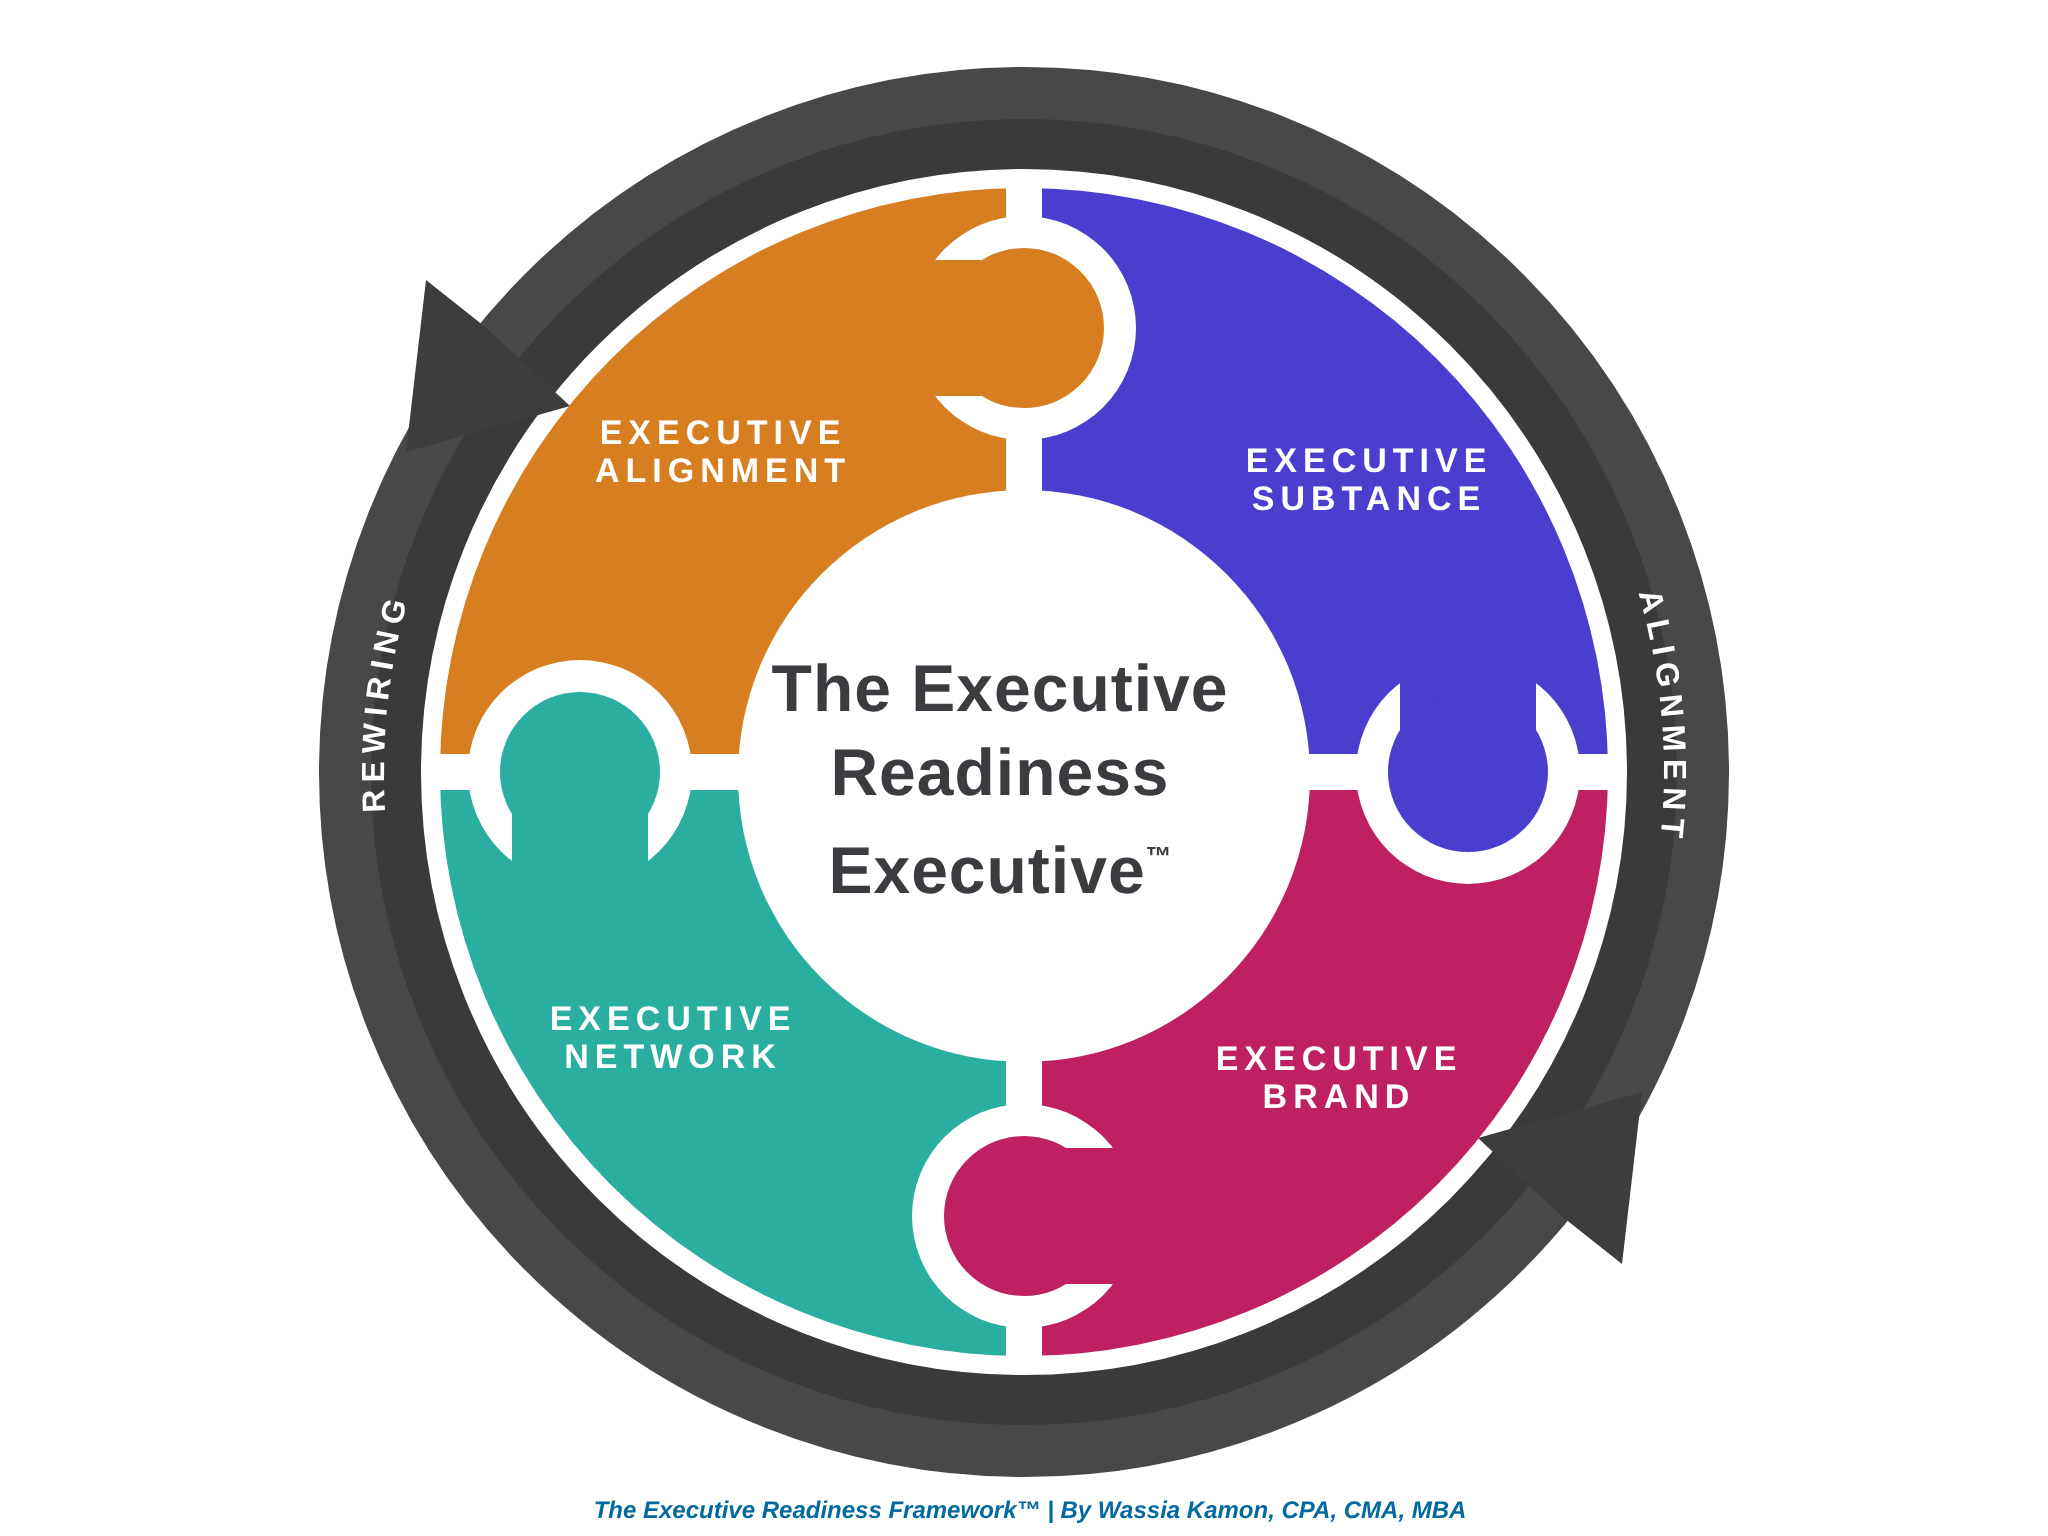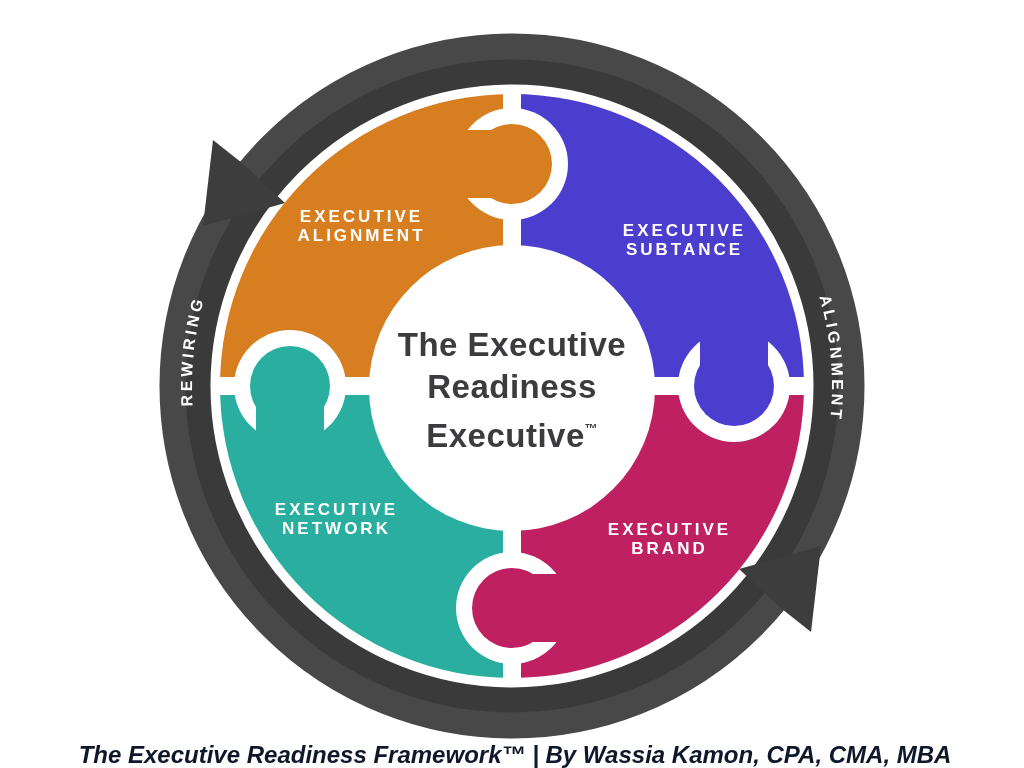--- a/index.html
+++ b/index.html
@@ -12,21 +12,21 @@
   .stage {
     position: relative;
     width: 1024px; height: 768px;
     background: #ffffff;
   }
   .stage svg { position: absolute; left: 0; top: 0; }
 
   .overlay { position: absolute; transform: translate(-50%, -50%); text-align: center; }
 
   .center-title {
-    left: 512px; top: 390px;
+    left: 500px; top: 390px;
     width: 300px;
     color: #3b3b40;
     font-weight: 700;
     font-size: 33px;
     line-height: 42px;
     letter-spacing: 0.5px;
   }
   .center-title sup {
     font-size: 13px;
     font-weight: 700;
@@ -40,24 +40,24 @@
     font-size: 17px;
     line-height: 19px;
     letter-spacing: 3px;
     white-space: nowrap;
   }
   .piece-label div { text-indent: 3px; } 
 
   .caption {
     left: 515px; top: 755px;
     width: 900px;
-    color: #0f172a;
+    color: #0369a1;
     font-weight: 700;
     font-style: italic;
-    font-size: 24px;
+    font-size: 12px;
     white-space: nowrap;
   }
 
   .ring-text {
     fill: #ffffff;
     font-family: "Liberation Sans", sans-serif;
     font-weight: 700;
     font-size: 16px;
     letter-spacing: 3.5px;
   }

